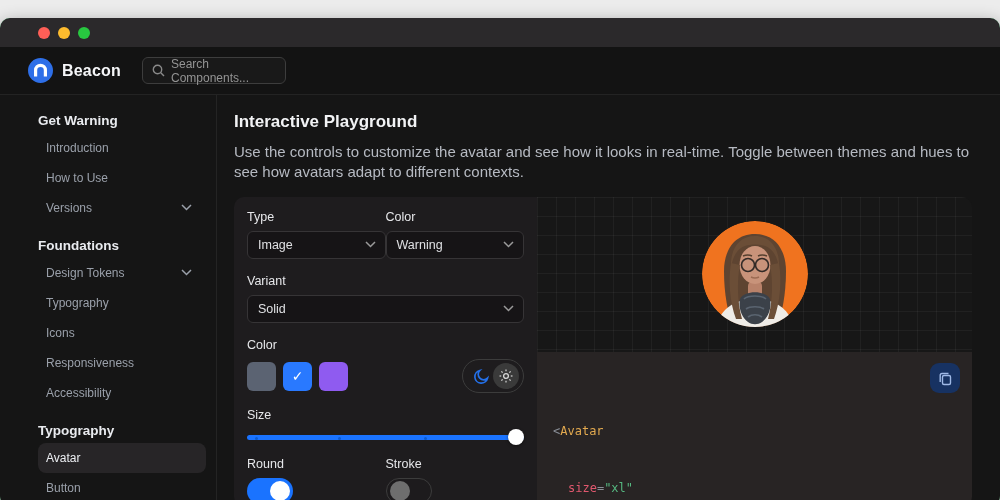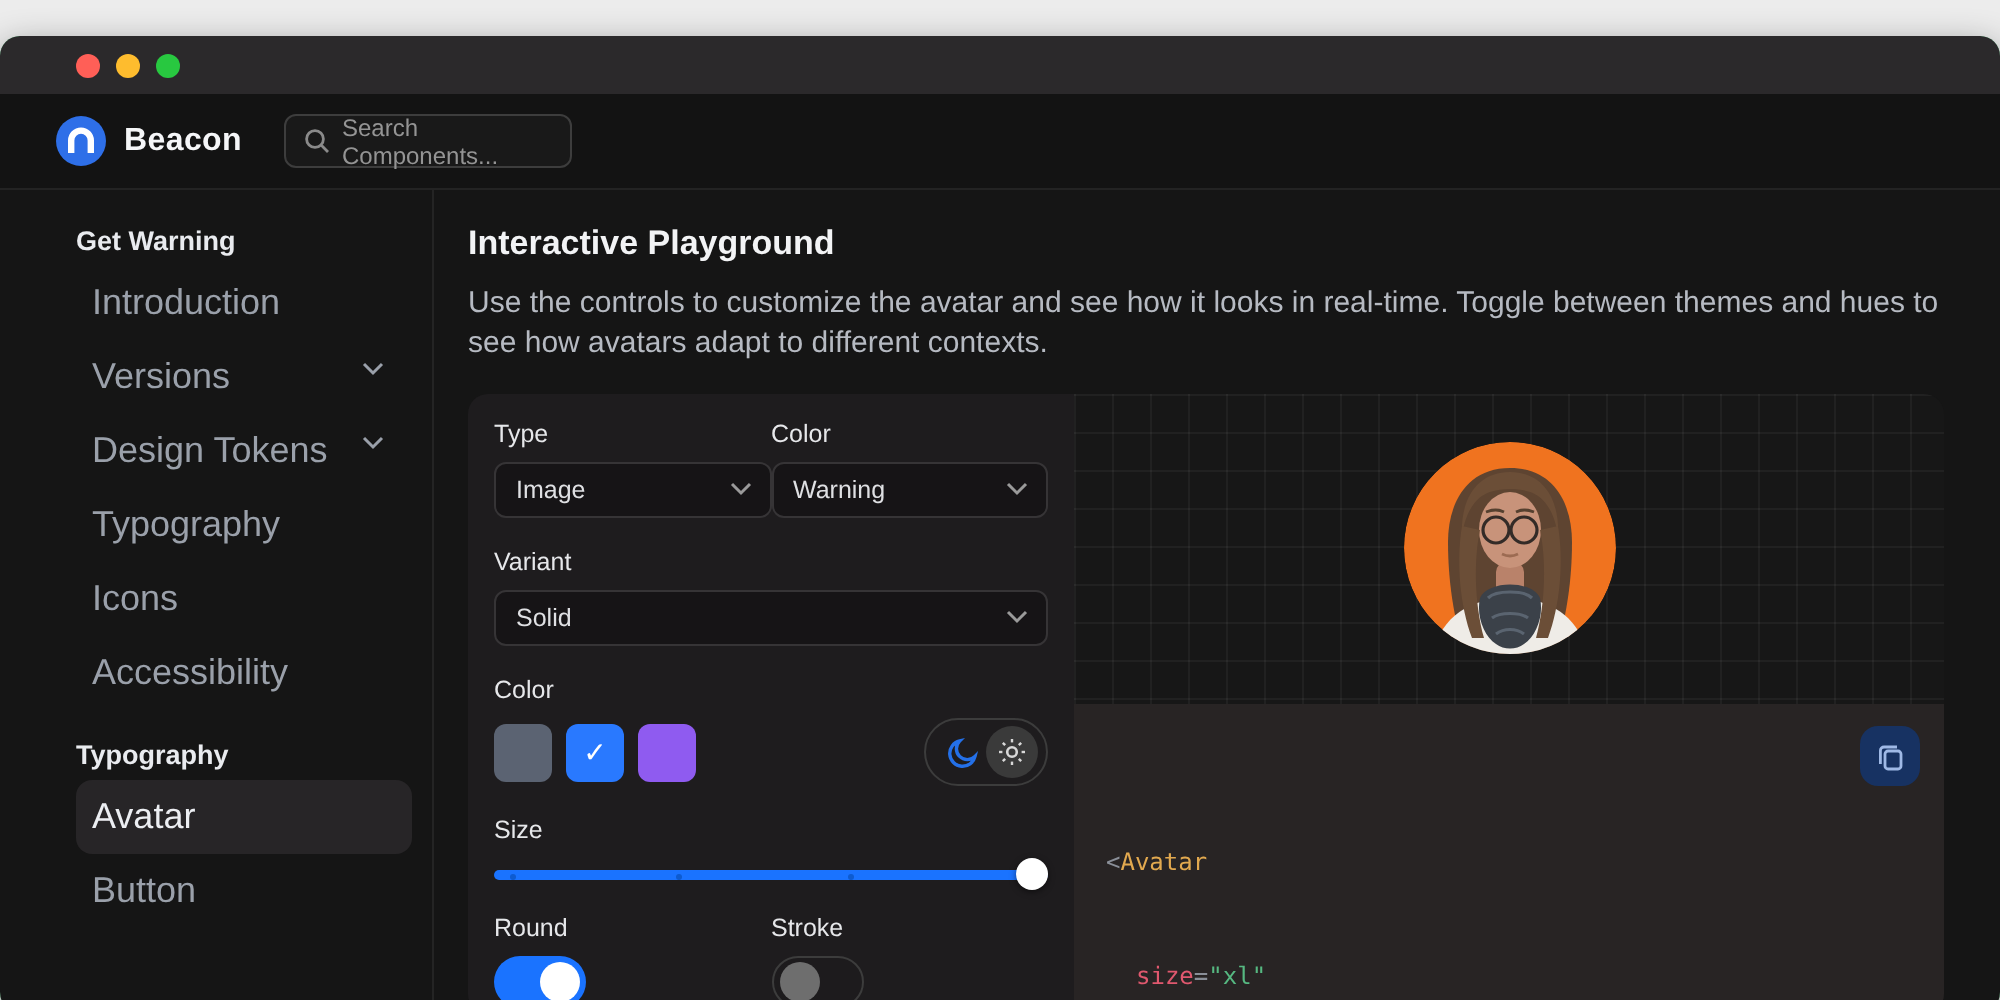--- a/index.html
+++ b/index.html
@@ -29,21 +29,21 @@
     border:1px solid #3d3d3d; border-radius:6px; background:#191919;
     display:flex; align-items:center; gap:6px; padding:0 9px;
     color:#949494; font-size:12px;
   }
   .search svg { flex:none; }
   
   .bodywrap { display:flex; height:412px; background:#151515; }
   .sidebar { width:217px; flex:none; border-right:1px solid #242424; padding:18px 10px 0 38px; overflow:hidden; }
   .side-header { color:#e9ebef; font-weight:bold; font-size:13.5px; margin:15px 0 5px 0; }
   .side-header.first { margin-top:0; }
-  .side-item { position:relative; color:#9aa0aa; font-size:18px; padding:8px 8px; border-radius:8px; cursor:pointer; }
+  .side-item { position:relative; color:#9aa0aa; font-size:12px; padding:8px 8px; border-radius:8px; cursor:pointer; }
   .side-item.active { background:#272527; color:#eceef2; }
   .side-item .chev { position:absolute; right:14px; top:11px; }
   
   .main { flex:1; padding:17px 28px 0 17px; overflow:hidden; }
   .page-title { color:#f2f3f5; font-weight:bold; font-size:17px; }
   .page-desc { color:#b6bac2; font-size:15px; line-height:20px; margin-top:10px; max-width:760px; }
   
   .card { display:flex; margin-top:15px; border-radius:10px; overflow:hidden; height:310px; }
   .controls { width:303px; flex:none; background:#1e1c1e; padding:13px; }
   .ctl-label { color:#e6e7ea; font-size:12.5px; margin-bottom:7px; }
@@ -124,35 +124,38 @@
       </svg>
       <span>Search Components...</span>
     </div>
   </div>
 
   <div class="bodywrap">
 
     <div class="sidebar">
       <div class="side-header first">Get Warning</div>
       <div class="side-item"><span>Introduction</span></div>
+      <div class="side-item"><span>How to Use</span></div>
       <div class="side-item">
         <span>Versions</span>
         <svg class="chev" width="11" height="7" viewBox="0 0 11 7">
             <polyline points="1,1 5.5,5.5 10,1" fill="none" stroke="#9aa0aa" stroke-width="1.5"></polyline>
           </svg>
       </div>
 
+      <div class="side-header">Foundations</div>
       <div class="side-item">
         <span>Design Tokens</span>
         <svg class="chev" width="11" height="7" viewBox="0 0 11 7">
             <polyline points="1,1 5.5,5.5 10,1" fill="none" stroke="#9aa0aa" stroke-width="1.5"></polyline>
           </svg>
       </div>
       <div class="side-item"><span>Typography</span></div>
       <div class="side-item"><span>Icons</span></div>
+      <div class="side-item"><span>Responsiveness</span></div>
       <div class="side-item"><span>Accessibility</span></div>
 
       <div class="side-header">Typography</div>
       <div class="side-item active"><span>Avatar</span></div>
       <div class="side-item"><span>Button</span></div>
     </div>
 
     <div class="main">
       <div class="page-title">Interactive Playground</div>
       <div class="page-desc">Use the controls to customize the avatar and see how it looks in real-time. Toggle between themes and hues to see how avatars adapt to different contexts.</div>

